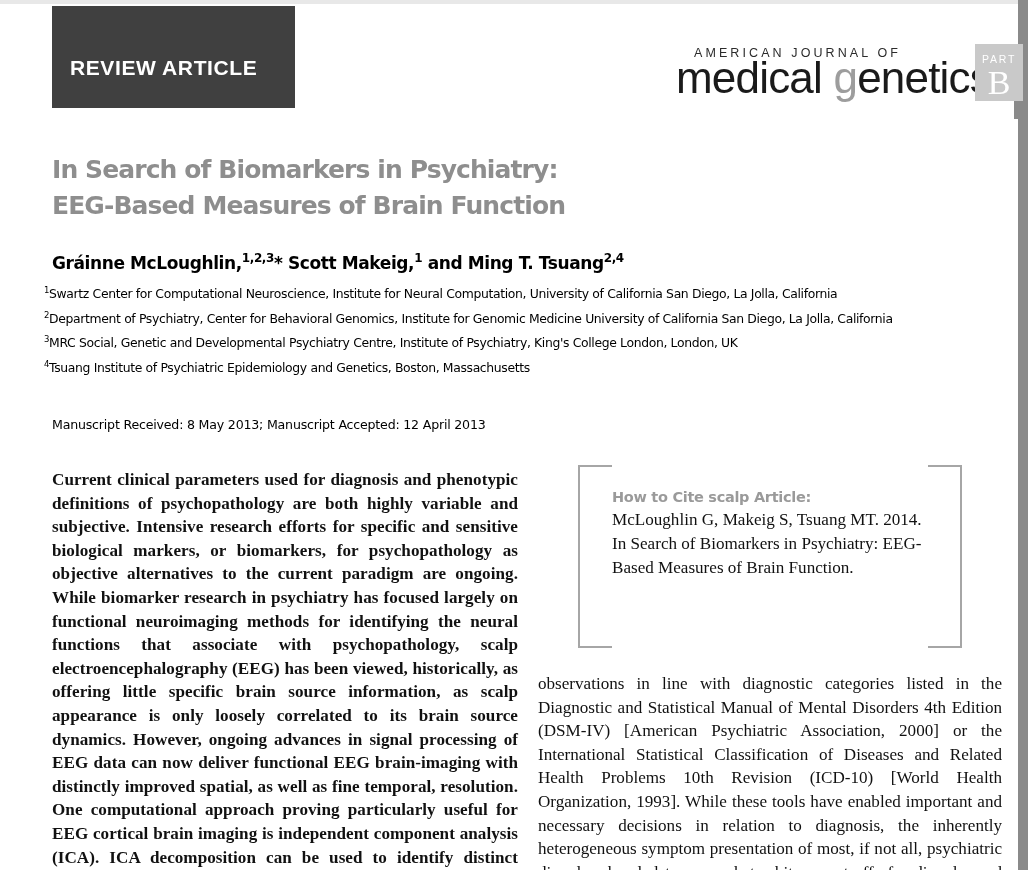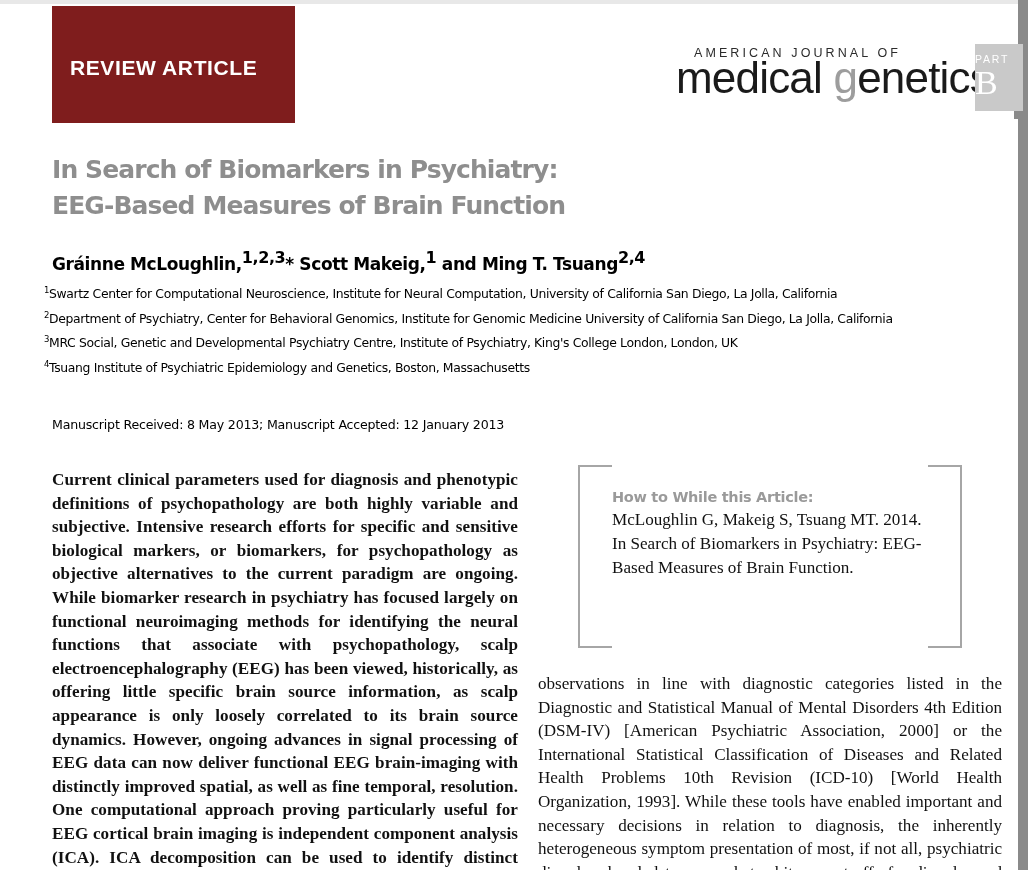--- a/index.html
+++ b/index.html
@@ -32,22 +32,22 @@
     height: 870px;
     background: #8a8a8a;
   }
 
   
   .review-banner {
     position: absolute;
     left: 52px;
     top: 6px;
     width: 243px;
-    height: 117px;
-    background: #7f1d1d;
+    height: 102px;
+    background: #404040;
   }
   .review-banner-label {
     position: absolute;
     left: 18px;
     top: 50px;
     color: #ffffff;
     font-family: "Liberation Sans", sans-serif;
     font-weight: bold;
     font-size: 21px;
     letter-spacing: 0.6px;
@@ -87,23 +87,23 @@
     letter-spacing: -0.1px;
     padding-right: 47px;
     margin-top: 2px;
   }
 
   .part-badge {
     position: absolute;
     left: 975px;
     top: 44px;
     width: 48px;
-    height: 67px;
+    height: 57px;
     background: #c9c9c9;
-    text-align: left;
+    text-align: center;
     color: #ffffff;
   }
   .part-badge-shadow {
     position: absolute;
     left: 1014px;
     top: 52px;
     width: 9px;
     height: 67px;
     background: #8a8a8a;
   }
@@ -141,21 +141,21 @@
     left: 52px;
     top: 247px;
     width: 860px;
     font-family: "DejaVu Sans", sans-serif;
     font-weight: bold;
     font-size: 17px;
     line-height: 22px;
     color: #000000;
     letter-spacing: -0.4px;
   }
-  .authors sup { font-size: 16px; font-weight: bold; }
+  .authors sup { font-size: 12px; font-weight: bold; }
 
   .affiliations {
     position: absolute;
     left: 44px;
     top: 281px;
     width: 938px;
     font-family: "DejaVu Sans", sans-serif;
     font-size: 12.4px;
     line-height: 19.5px;
     color: #000000;
@@ -285,26 +285,26 @@
     <sup>2</sup><span>Department of Psychiatry, Center for Behavioral Genomics, Institute for Genomic Medicine University of California San Diego, La Jolla, California</span>
   </div>
   <div class="aff">
     <sup>3</sup><span>MRC Social, Genetic and Developmental Psychiatry Centre, Institute of Psychiatry, King's College London, London, UK</span>
   </div>
   <div class="aff">
     <sup>4</sup><span>Tsuang Institute of Psychiatric Epidemiology and Genetics, Boston, Massachusetts</span>
   </div>
 </div>
 
-<div class="manuscript-dates">Manuscript Received: 8 May 2013; Manuscript Accepted: 12 January 2013</div>
+<div class="manuscript-dates">Manuscript Received: 8 May 2013; Manuscript Accepted: 12 April 2013</div>
 
 <div class="col-left">Current clinical parameters used for diagnosis and phenotypic definitions of psychopathology are both highly variable and subjective. Intensive research efforts for specific and sensitive biological markers, or biomarkers, for psychopathology as objective alternatives to the current paradigm are ongoing. While biomarker research in psychiatry has focused largely on functional neuroimaging methods for identifying the neural functions that associate with psychopathology, scalp electroencephalography (EEG) has been viewed, historically, as offering little specific brain source information, as scalp appearance is only loosely correlated to its brain source dynamics. However, ongoing advances in signal processing of EEG data can now deliver functional EEG brain-imaging with distinctly improved spatial, as well as fine temporal, resolution. One computational approach proving particularly useful for EEG cortical brain imaging is independent component analysis (ICA). ICA decomposition can be used to identify distinct cortical source activities that are sensitive and specific to the pathophysiology of psychiatric disorders. Given its practical research advantages, relatively</div>
 
 <div class="cite-box">
   <div class="cite-bracket left"></div>
   <div class="cite-bracket right"></div>
   <div class="cite-inner">
-    <div class="cite-heading">How to While this Article:</div>
+    <div class="cite-heading">How to Cite scalp Article:</div>
     <div class="cite-ref">McLoughlin G, Makeig S, Tsuang MT. 2014. In Search of Biomarkers in Psychiatry: EEG-Based Measures of Brain Function.</div>
   </div>
 </div>
 
 <div class="col-right-text">observations in line with diagnostic categories listed in the Diagnostic and Statistical Manual of Mental Disorders 4th Edition (DSM-IV) [American Psychiatric Association, 2000] or the International Statistical Classification of Diseases and Related Health Problems 10th Revision (ICD-10) [World Health Organization, 1993]. While these tools have enabled important and necessary decisions in relation to diagnosis, the inherently heterogeneous symptom presentation of most, if not all, psychiatric disorders has led to somewhat arbitrary cut-offs for disorder and subtype classification.</div>
 
 </body></html>

